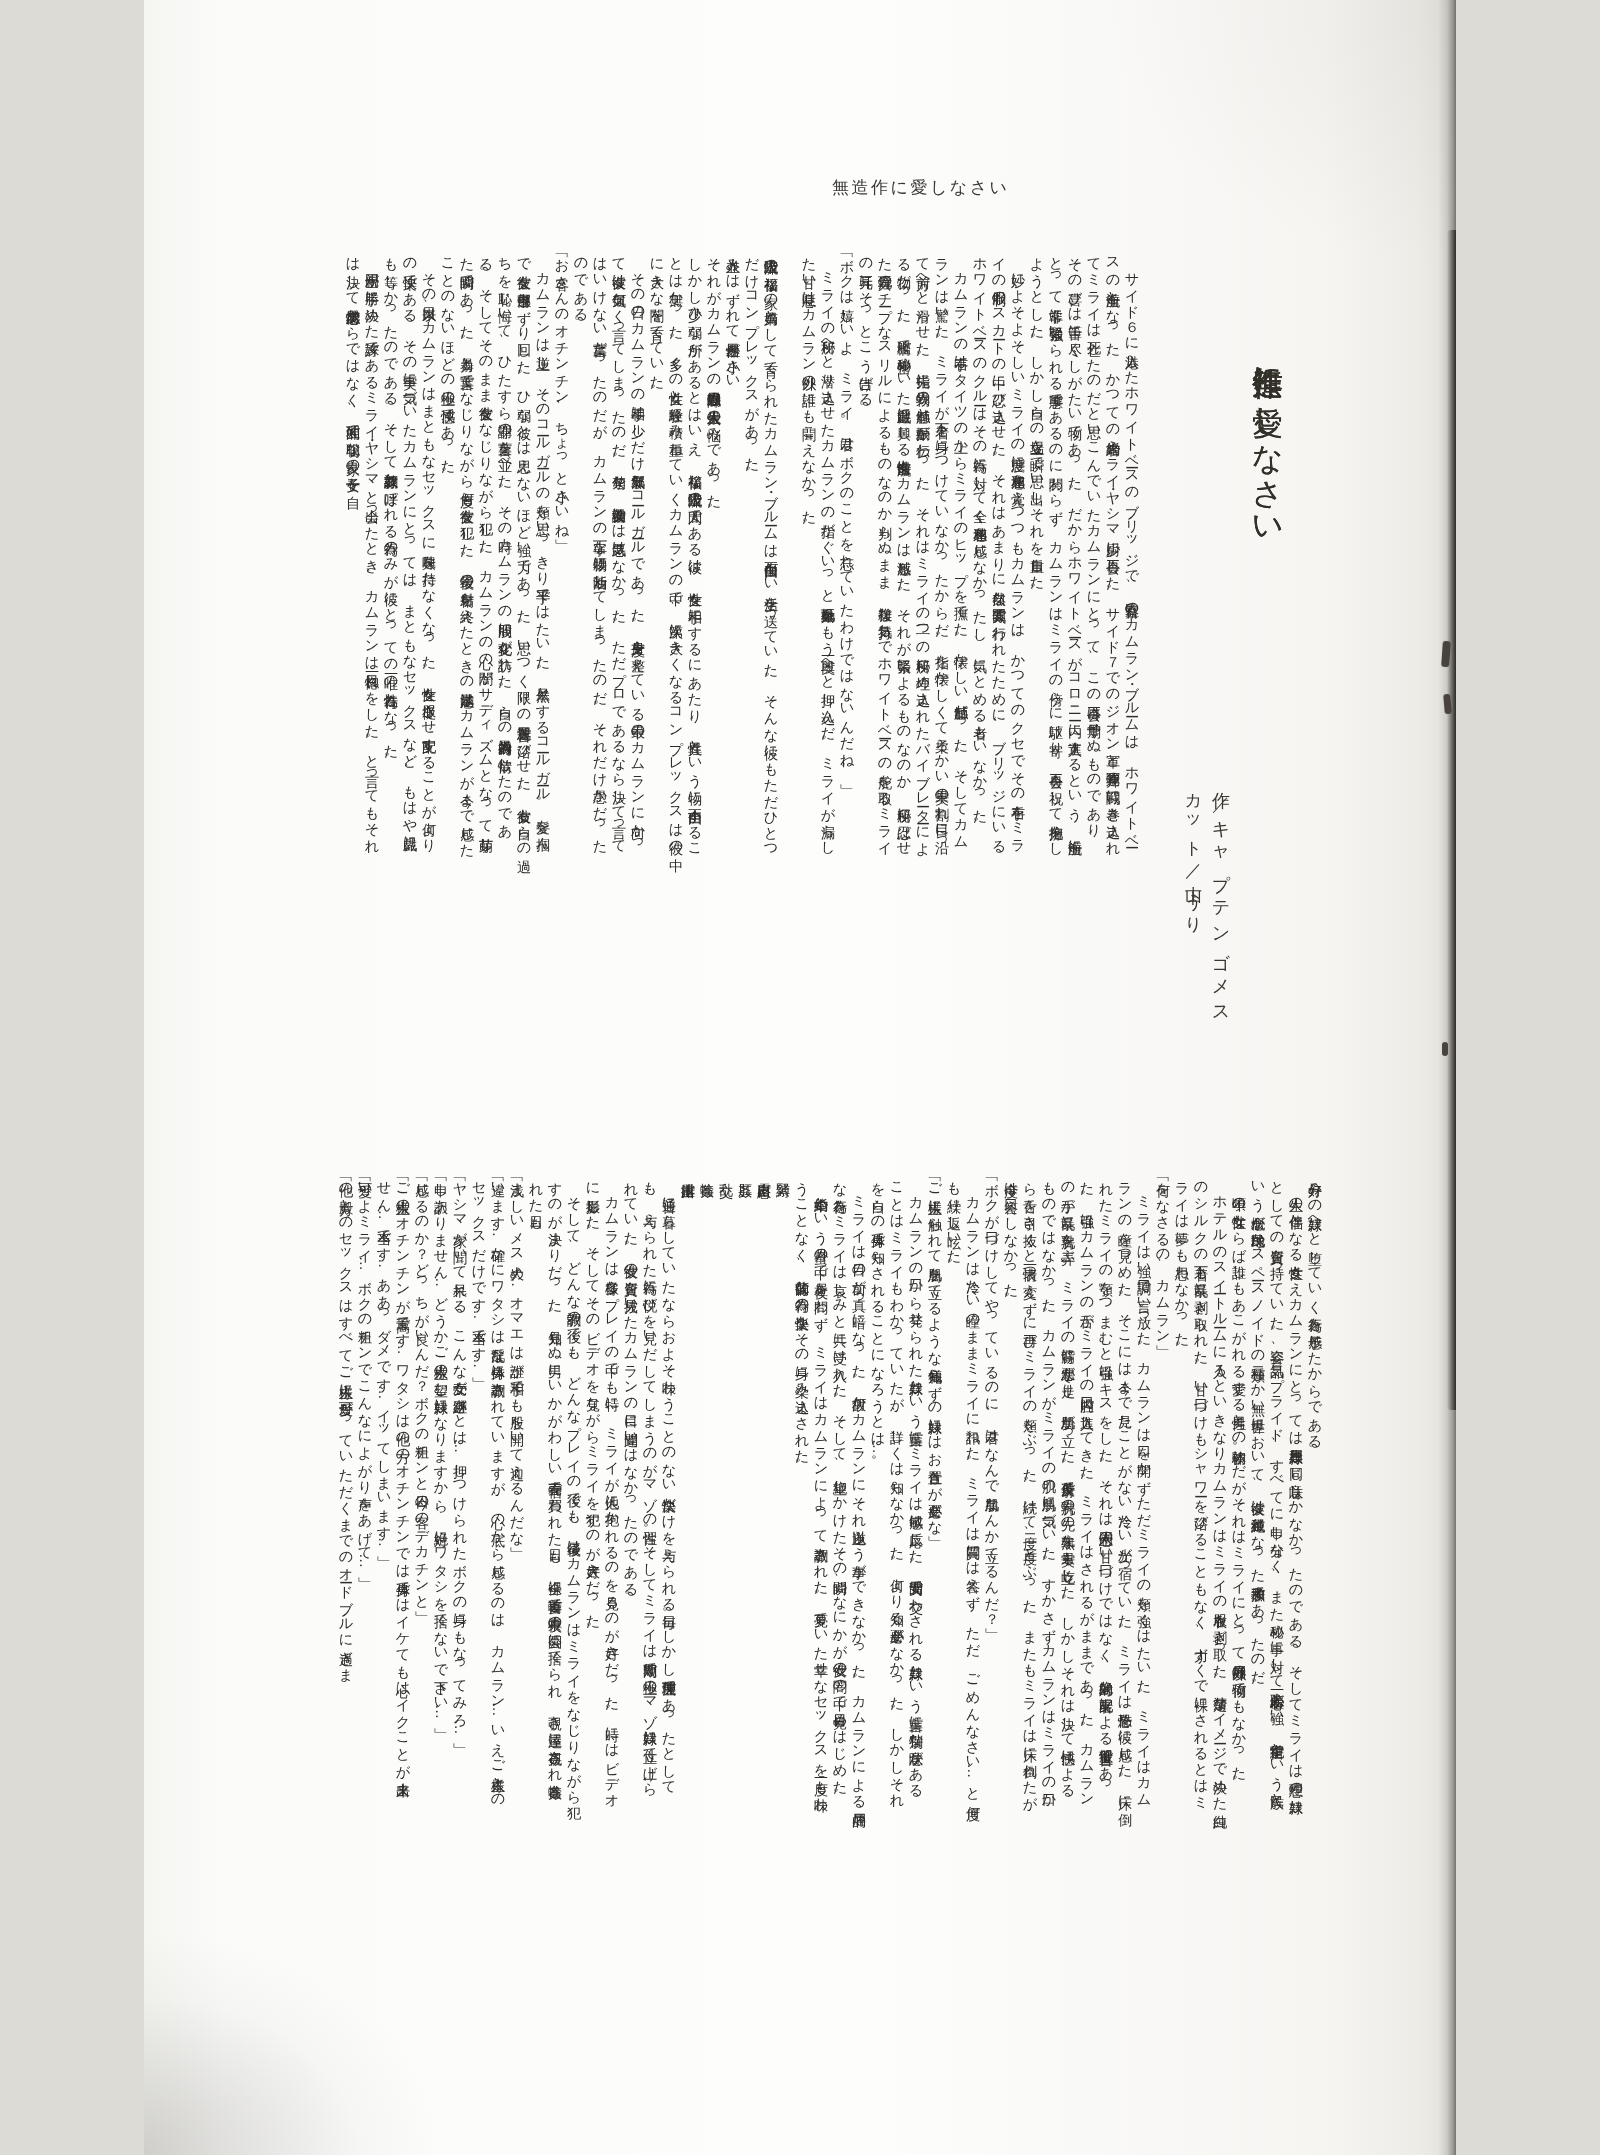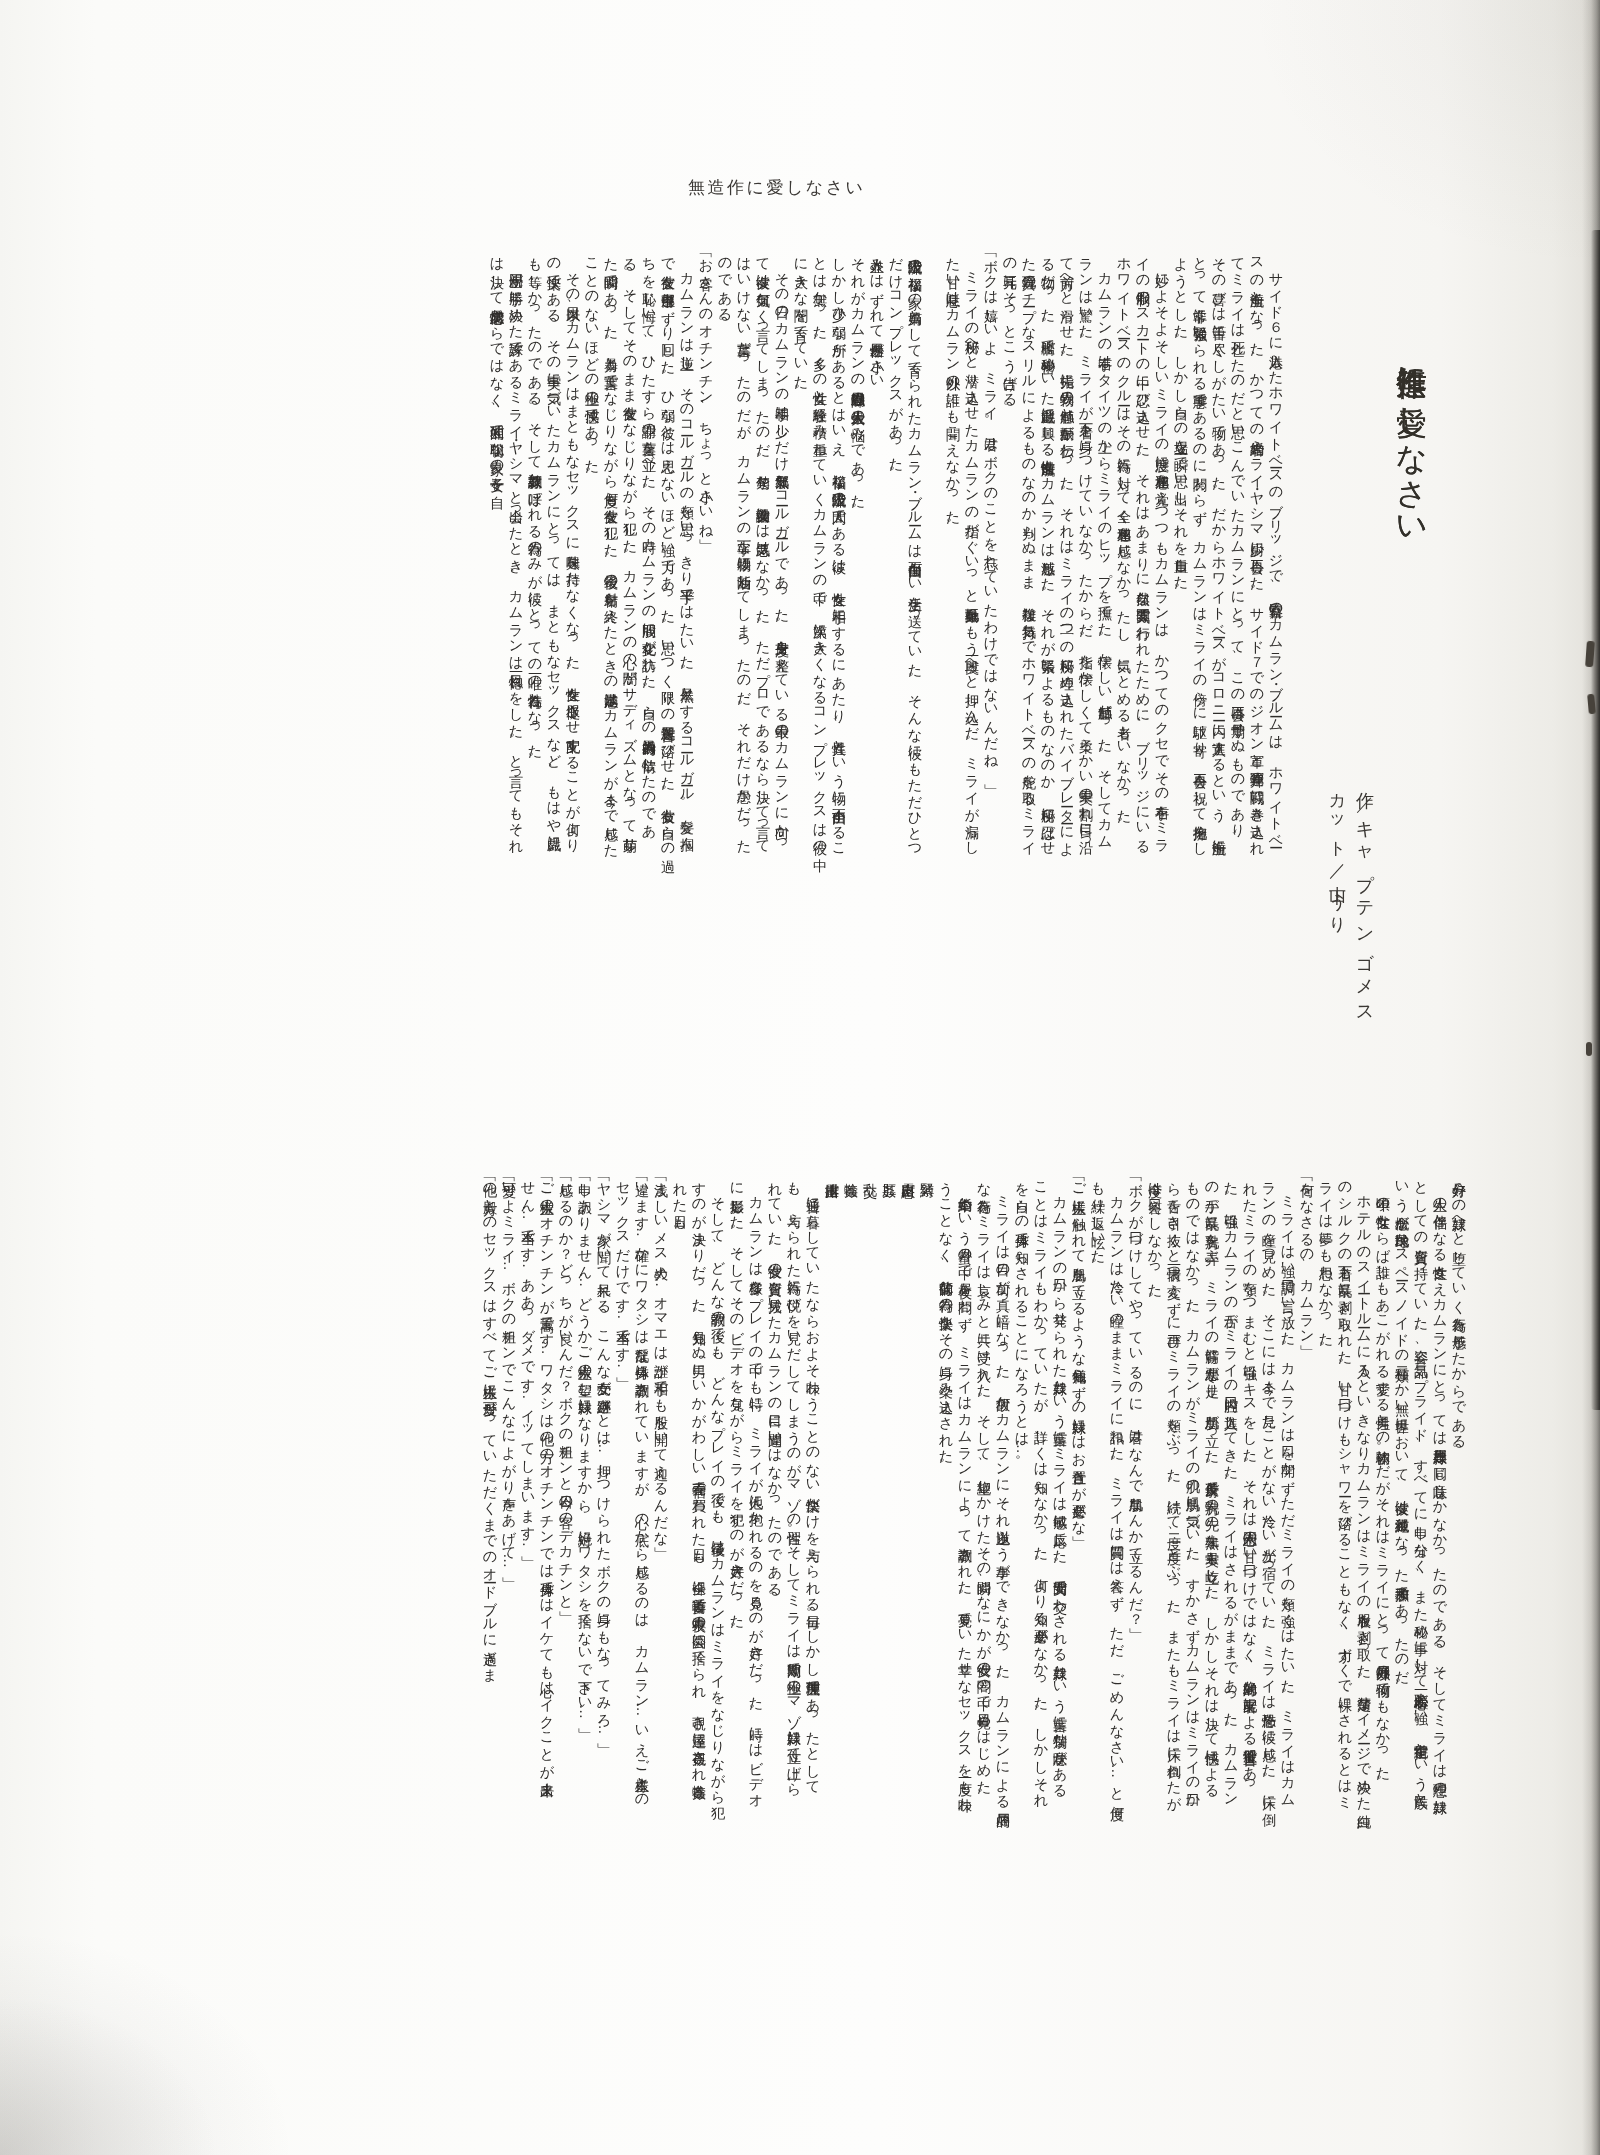--- a/index.html
+++ b/index.html
@@ -1,18 +1,18 @@
 <!DOCTYPE html>
 <html lang="ja"><head>
 <meta charset="utf-8">
 <style>
   html,body { margin:0; padding:0; background:#dddbd6; }
   .page {
     position:relative;
-    width:1600px; height:2155px;
+    width:1312px; height:2155px;
     margin:0 auto;
     background:
       radial-gradient(ellipse 420px 320px at 0% 100%, rgba(60,55,50,0.10), rgba(0,0,0,0) 70%),
       radial-gradient(ellipse 500px 380px at 100% 0%, rgba(120,115,108,0.08), rgba(0,0,0,0) 70%),
       linear-gradient(90deg, #f5f5f2 0%, #fbfbf9 6%, #fdfdfc 55%, #f6f5f2 90%, #edece7 97%, #e2e0da 100%);
     overflow:hidden;
   }
   .vtext {
     writing-mode: vertical-rl;
     text-orientation: mixed;

